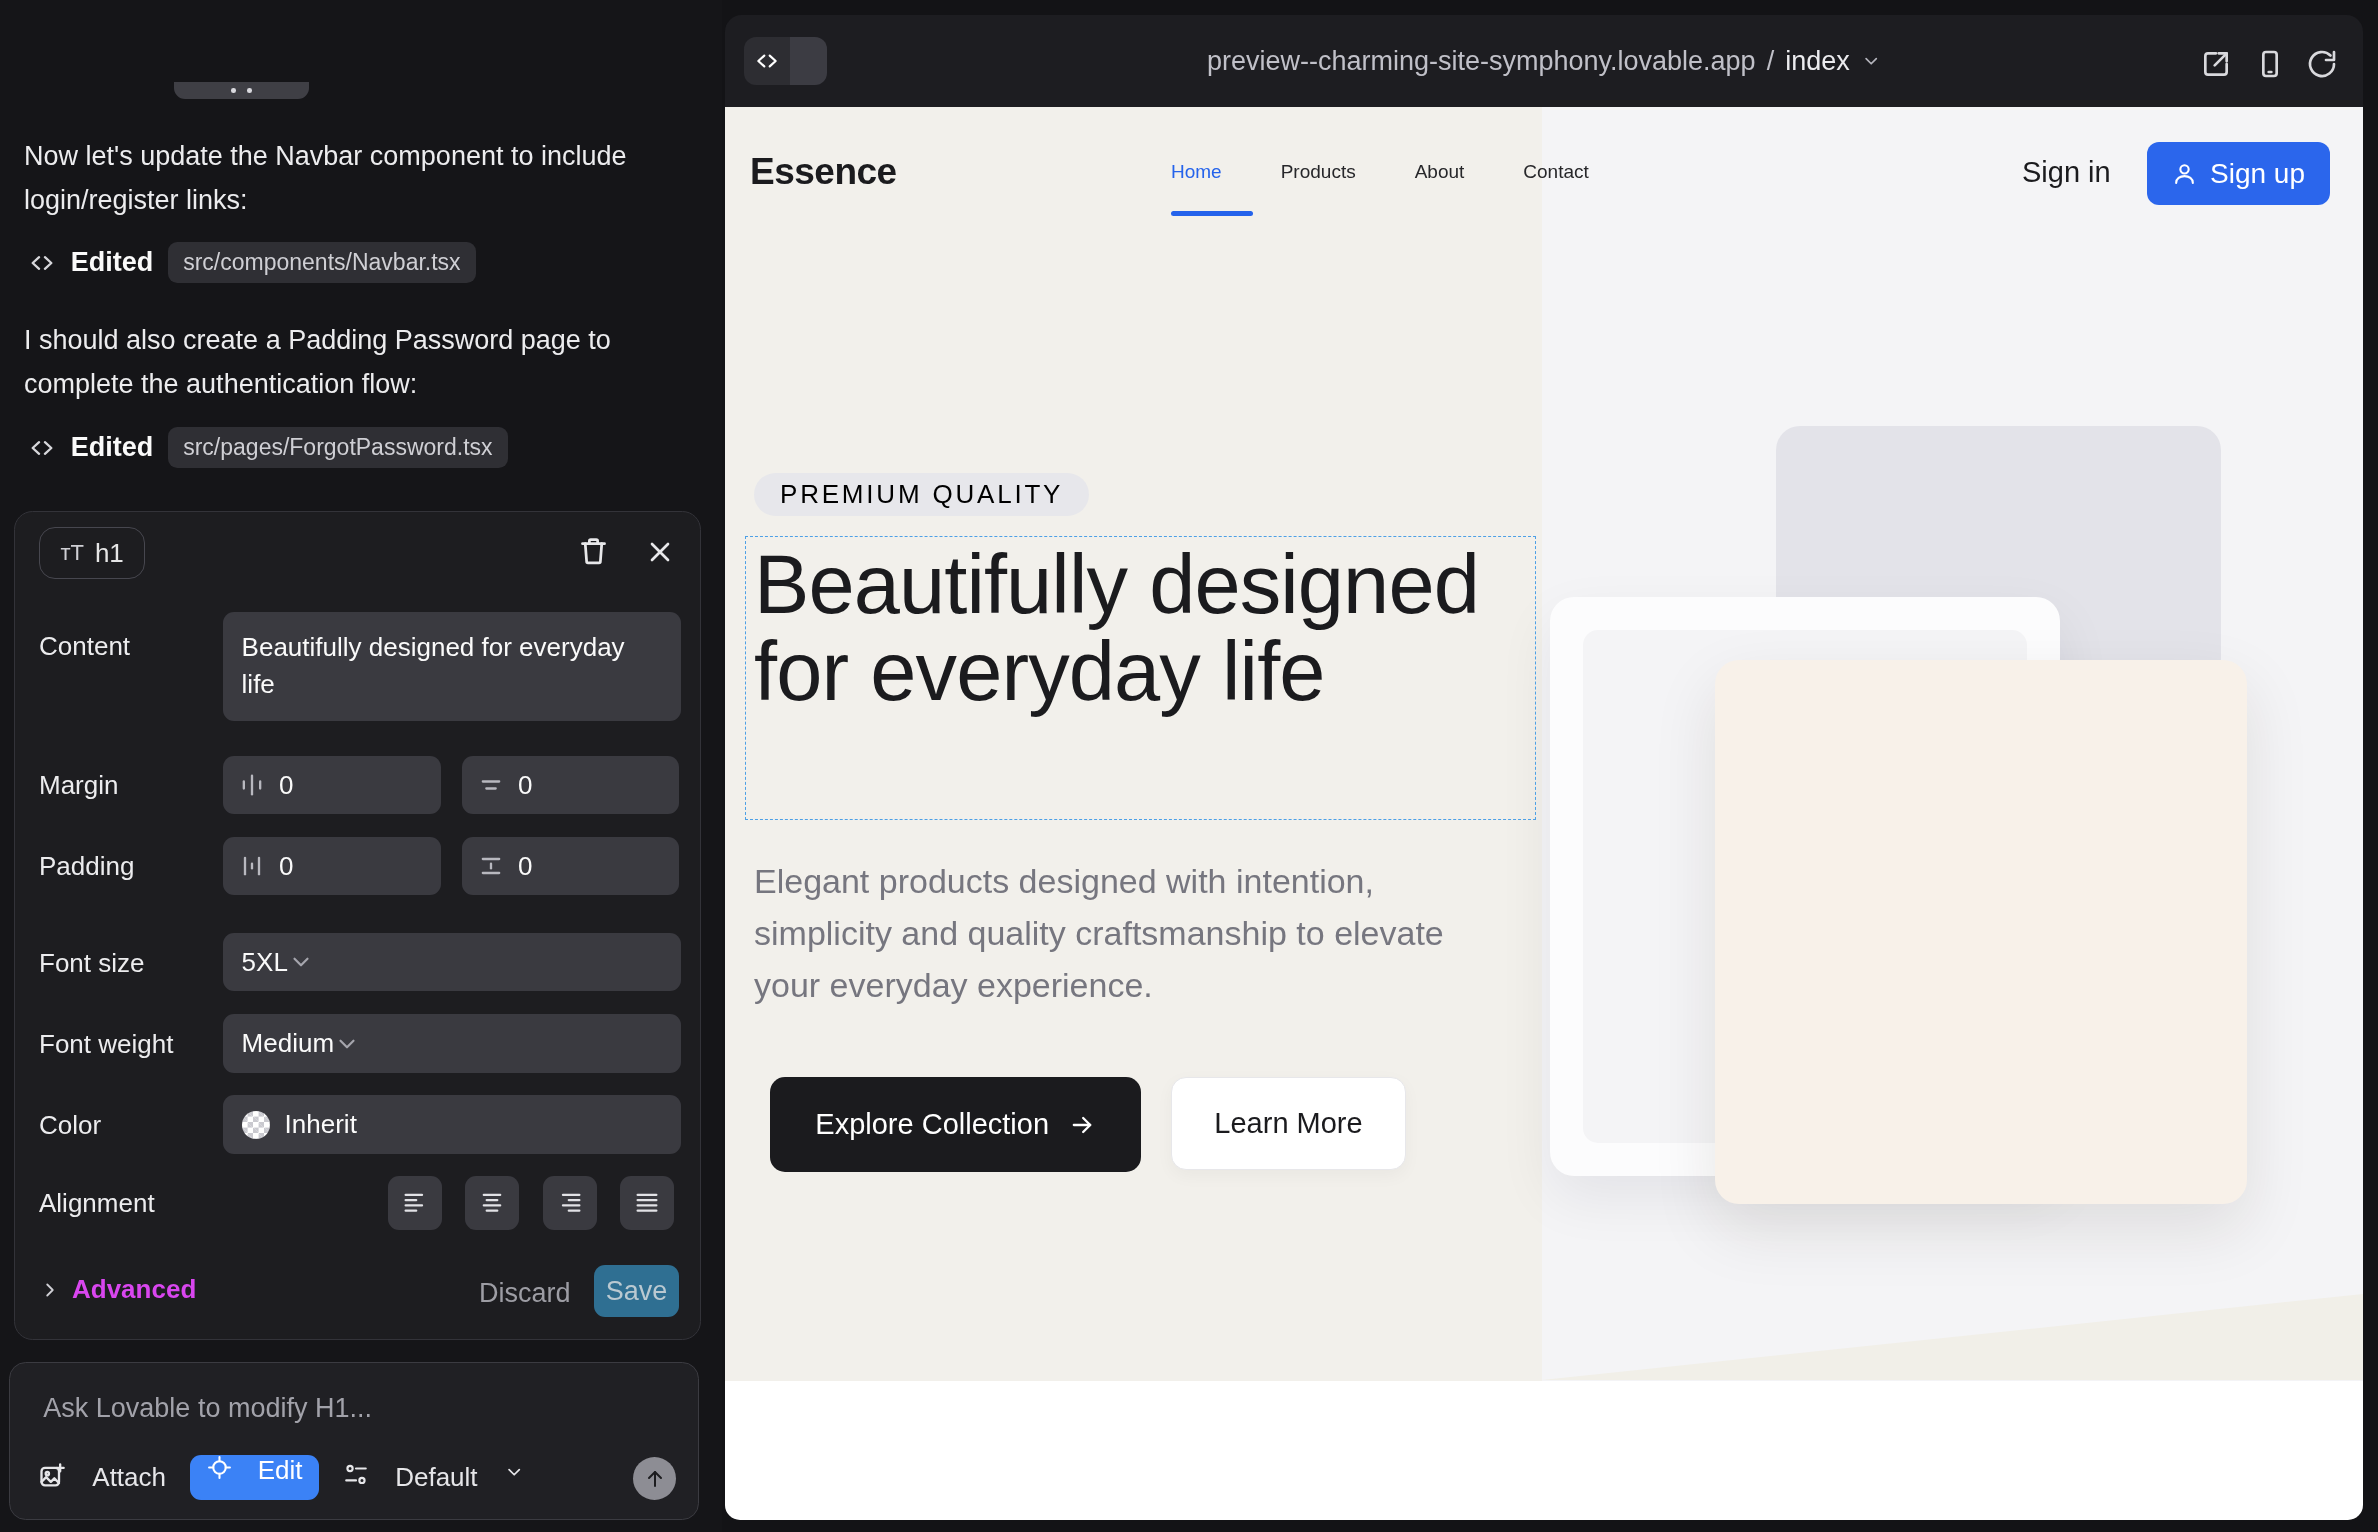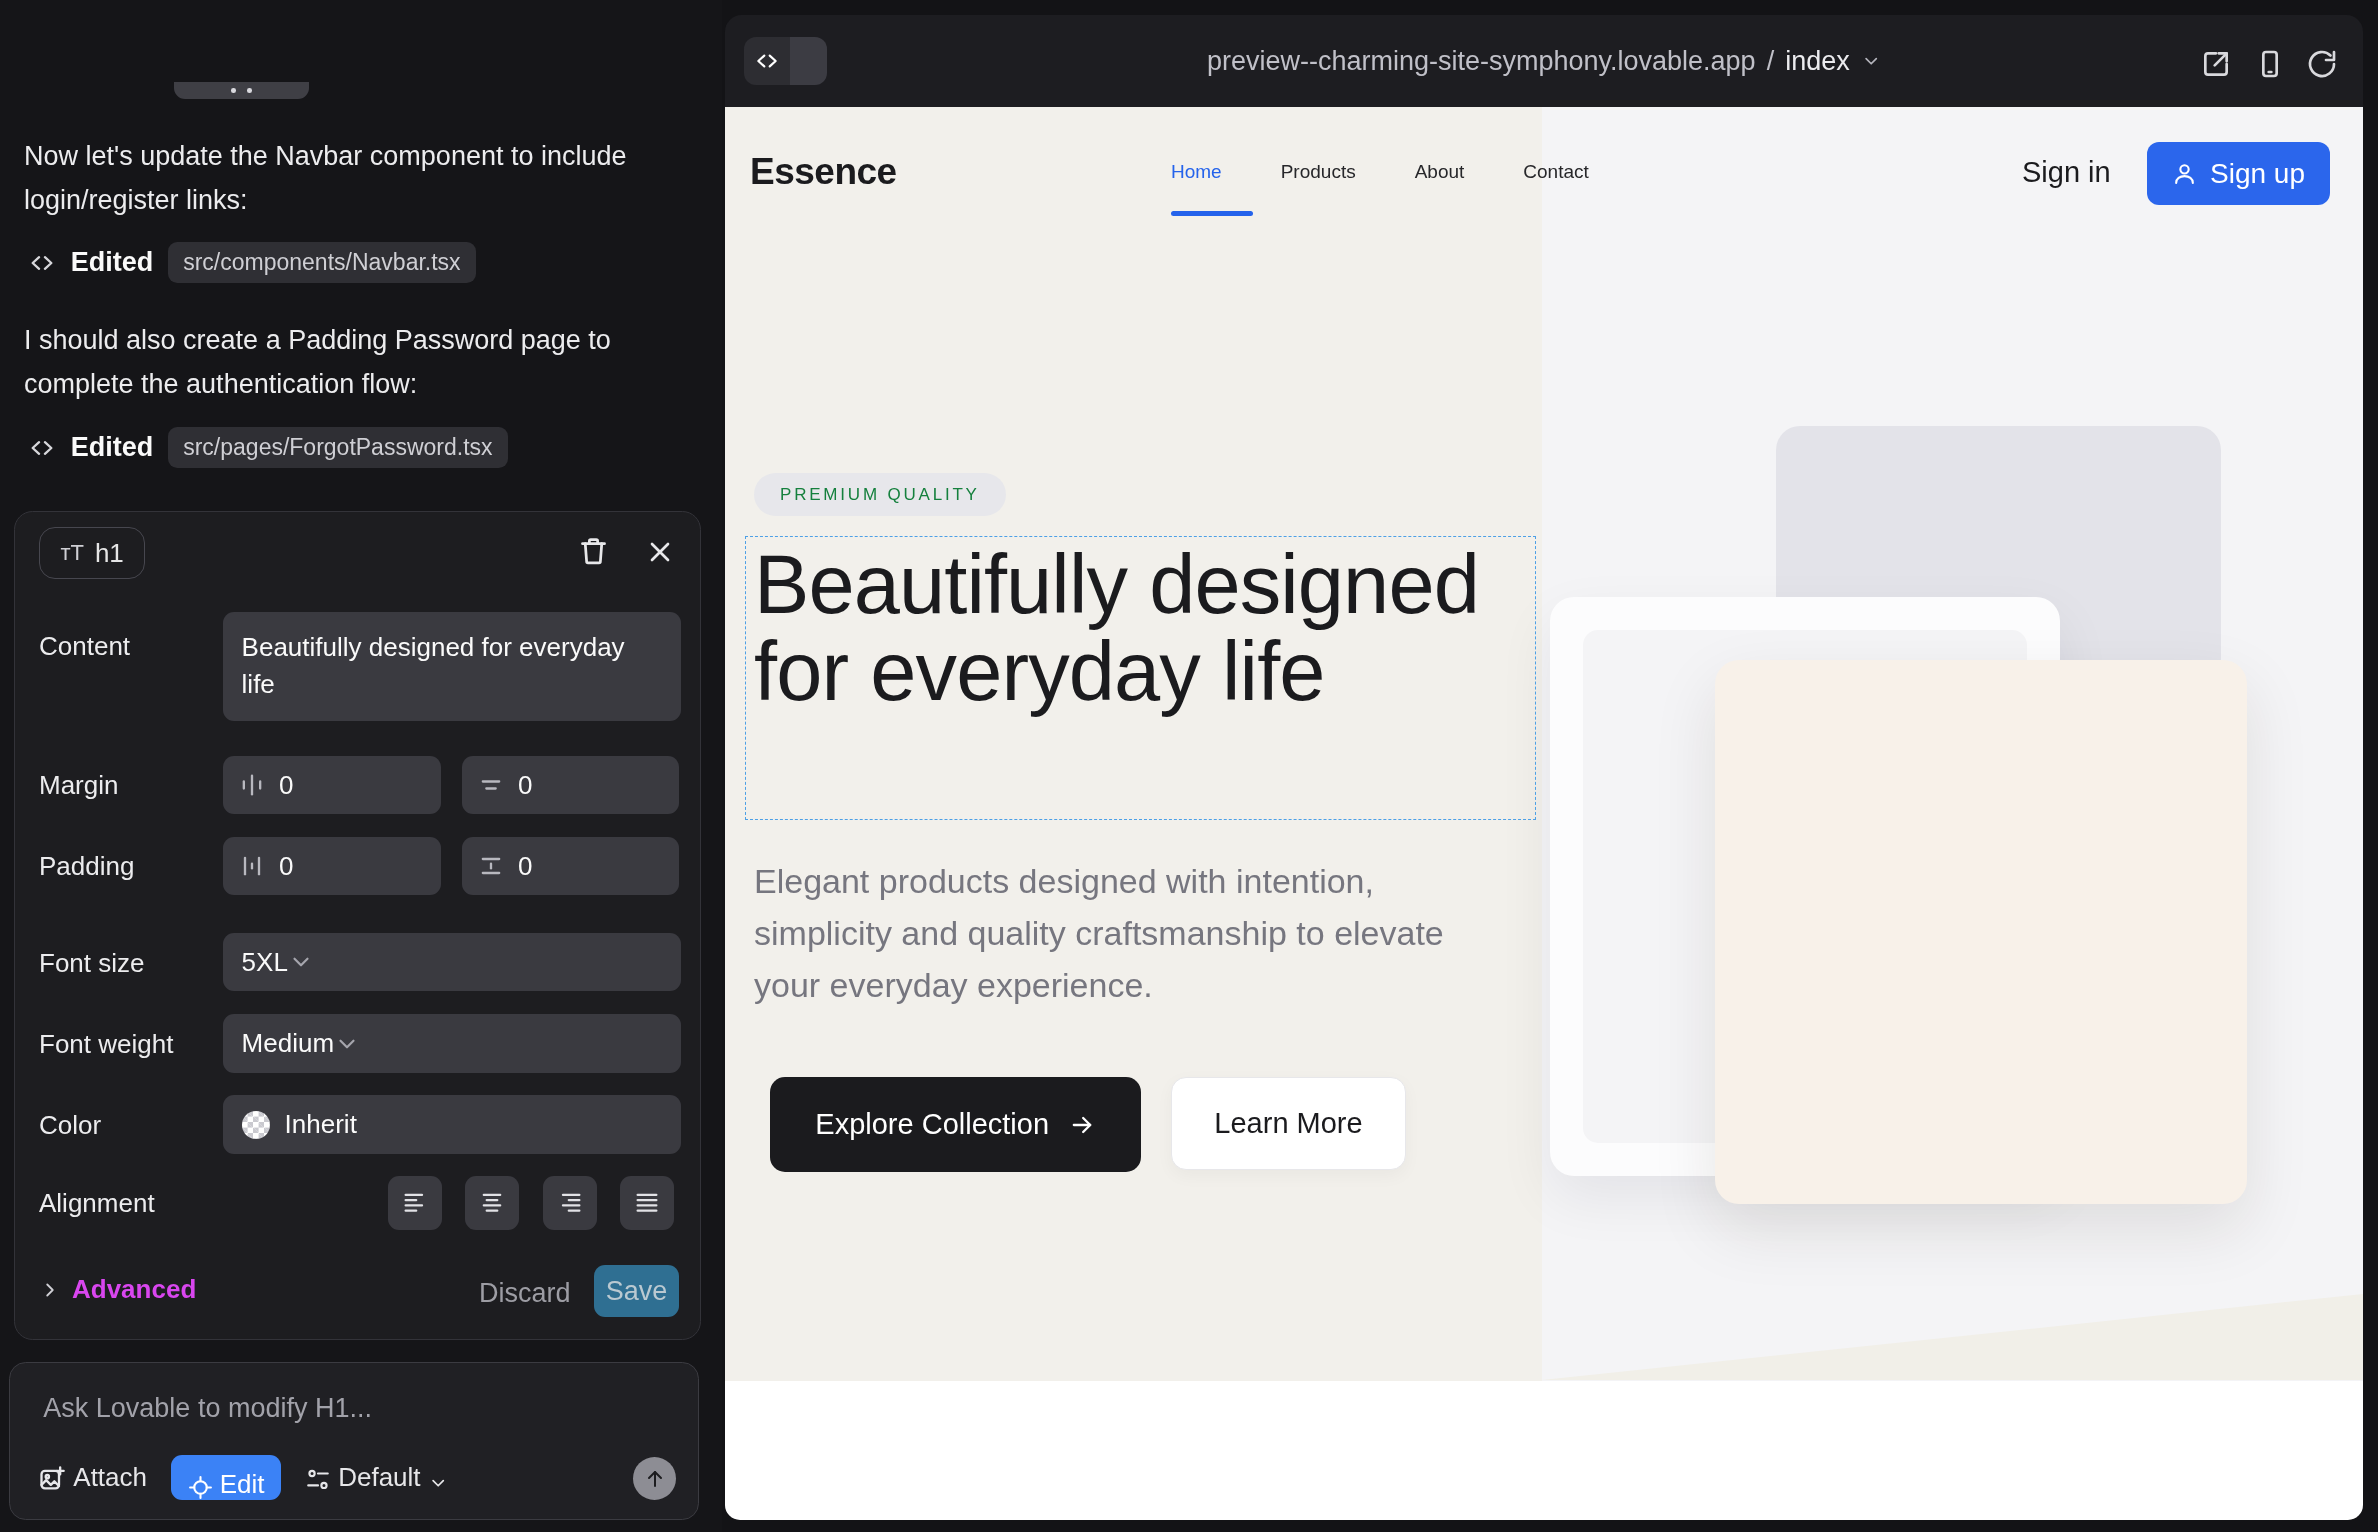--- a/index.html
+++ b/index.html
@@ -70,21 +70,21 @@
     font-size:27px; color:#bac9d1; cursor:pointer; }
 
   
   .composer { position:absolute; left:9.3px; top:1362px; width:690px; height:158px;
     background:#202024; border:0.9px solid #3b3b41; border-radius:16.7px; }
   .composer input { position:absolute; left:33px; top:22px; width:594px; height:46px;
     background:transparent; border:none; outline:none; font-size:27px; color:#ececee;
     font-family:inherit; }
   .composer input::placeholder { color:#a2a2aa; }
   .composer-row { position:absolute; left:28px; bottom:18.6px; display:flex; align-items:center; gap:24px; }
-  .c-btn { display:flex; align-items:flex-end; gap:7px; color:#e6e6e9; font-size:26px; cursor:pointer; }
+  .c-btn { display:flex; align-items:flex-start; gap:26px; color:#e6e6e9; font-size:26px; cursor:pointer; }
   .edit-pill { background:#3b82f6; color:#fff; border-radius:11px; height:45px; padding:0 16.7px; }
   .send-btn { position:absolute; right:22px; bottom:18.6px; width:43px; height:43px; border-radius:50%;
     background:#8d8d94; color:#1c1c1f; display:flex; align-items:center; justify-content:center; cursor:pointer; }
 
   
   .preview { position:absolute; left:725px; top:15px; width:1638px; height:1505px;
     background:#1d1d21; border-radius:16.7px; }
   .code-toggle { position:absolute; left:18.6px; top:22px; height:48px; width:83px;
     border-radius:12px; overflow:hidden; display:flex; cursor:pointer; }
   .code-toggle .seg1 { width:46px; background:#2d2d32; color:#fff; display:flex;
@@ -125,21 +125,21 @@
   .nav-underline { position:absolute; left:446px; top:104px; width:82px; height:4.6px;
     background:#2563eb; border-radius:2.8px; }
   .signin { position:absolute; left:1297px; top:0; height:130px; display:flex;
     align-items:center; font-size:29px; color:#1b1b1e; cursor:pointer; }
   .signup { position:absolute; left:1422px; top:35px; width:183px; height:63px;
     background:#2b66ec; border-radius:12px; color:#fff; font-size:28px; display:flex;
     align-items:center; justify-content:center; gap:13px; cursor:pointer; }
 
   .badge { position:absolute; left:29px; top:366px; height:43px; padding:0 26px;
     background:#e7e7eb; border-radius:22px; display:flex; align-items:center;
-    font-size:17px; letter-spacing:2.8px; color:#15803d; }
+    font-size:26px; letter-spacing:2.8px; color:#000000; }
   .selection-box { position:absolute; left:19.5px; top:429px; width:791px; height:284px;
     border:1.9px dashed #4da0e6; }
   .headline { position:absolute; left:29px; top:434px; width:779px; font-size:83px;
     line-height:1.05; font-weight:500; color:#1b1b1e; letter-spacing:-0.9px; cursor:pointer; }
   .description { position:absolute; left:29px; top:748px; width:742px; font-size:34px;
     line-height:1.53; color:#76767f; }
   .ctas { position:absolute; left:45px; top:970px; display:flex; gap:30px; }
   .cta-primary { width:371px; height:95px; background:#1b1b1e; border-radius:15px;
     color:#fff; font-size:29px; font-weight:500; display:flex; align-items:center;
     justify-content:center; gap:18.6px; cursor:pointer; }

